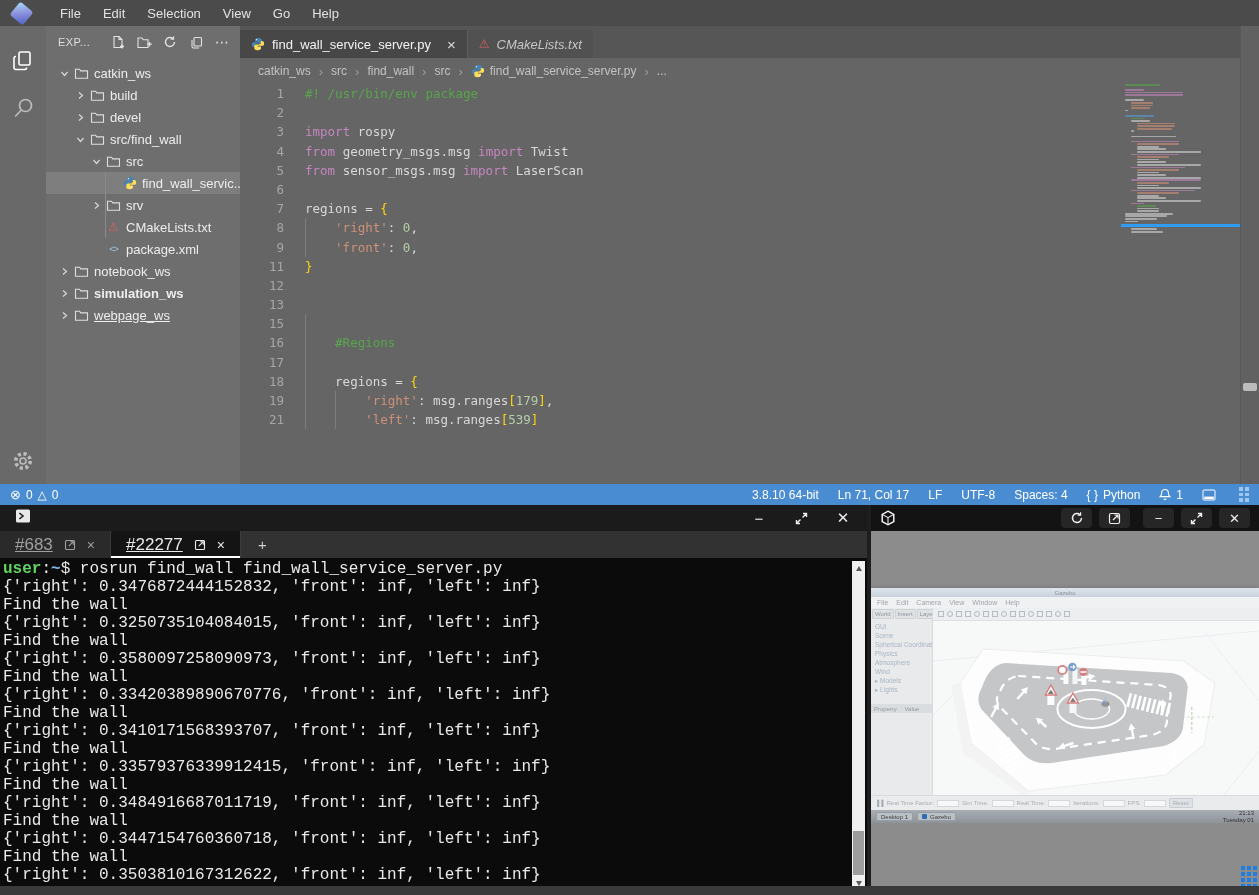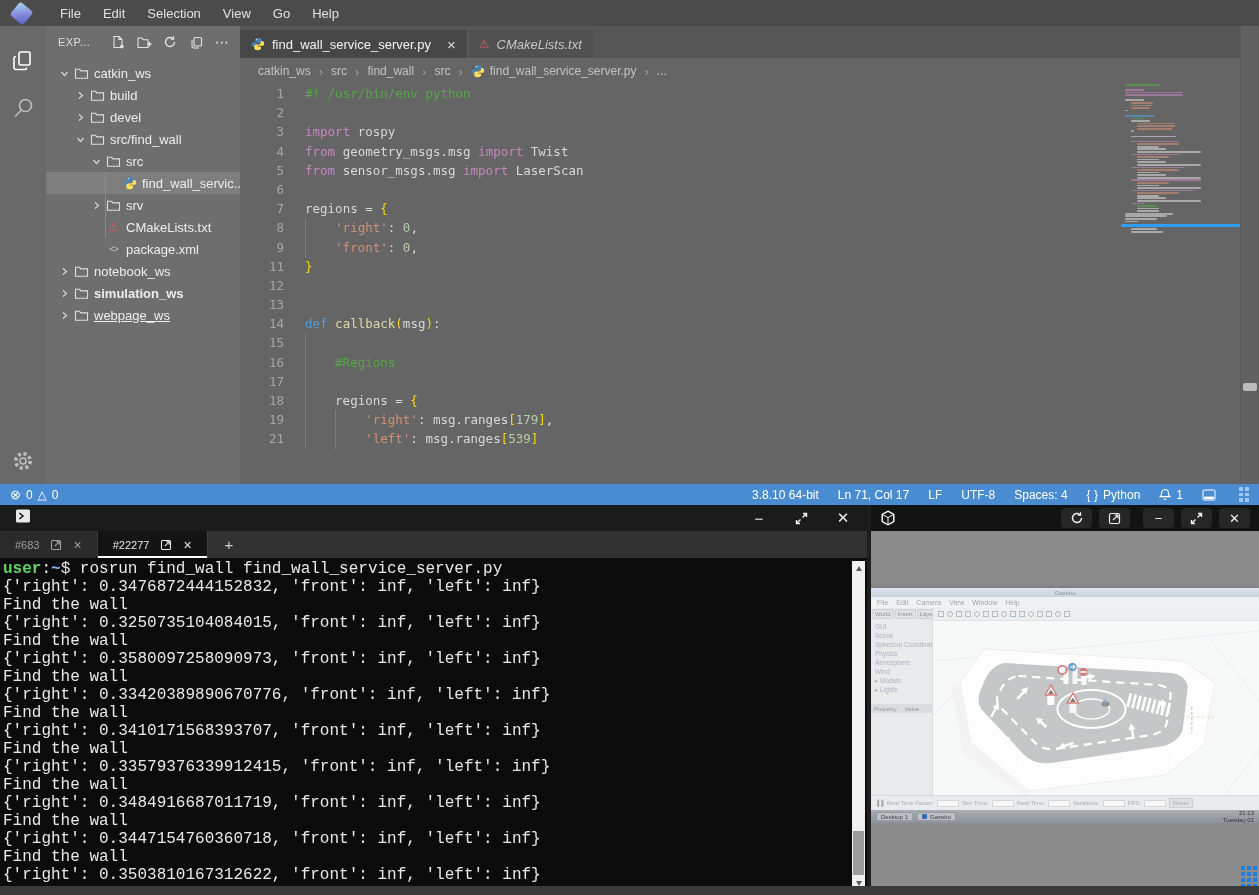--- a/index.html
+++ b/index.html
@@ -73,21 +73,21 @@
   
   .bottom{position:absolute;left:0;top:505px;width:1259px;height:390px;}
   .term{position:absolute;left:0;top:0;width:867px;height:390px;background:#0b0b0b;}
   .term-title{height:26px;background:#1b1b1b;display:flex;align-items:center;padding:0 15px;}
   .term-btns{margin-left:auto;display:flex;gap:24px;color:#ededed;align-items:center;}
   .term-btn{display:flex;align-items:center;justify-content:center;width:18px;height:18px;font-size:15px;}
   .term-tabs{position:absolute;top:26px;left:0;right:0;height:27px;background:#323232;display:flex;
              align-items:stretch;font-size:13px;color:#9f9f9f;}
   .ttab{display:flex;align-items:center;gap:11px;padding:0 15px;background:#2a2a2a;border-right:1px solid #3c3c3c;}
   .ttab.active{background:#141414;color:#e9e9e9;box-shadow:inset 0 -2px 0 #ffffff;}
-  .ttab .tx{font-size:11px;} .ttab .tc{font-size:14px;}
+  .ttab .tx{font-size:17px;text-decoration:underline;} .ttab .tc{font-size:14px;}
   .tplus{padding:0 17px;display:flex;align-items:center;color:#cfcfcf;font-size:15px;}
   .term-body{position:absolute;top:55px;left:3px;right:17px;bottom:0;font-family:"Liberation Mono",monospace;
              font-size:16px;line-height:18px;color:#e9e9e9;white-space:pre;overflow:hidden;}
   .tline{height:18px;}
   .p-user{color:#5fd45f;font-weight:bold;}
   .p-path{color:#82b4e8;font-weight:bold;}
   .tscroll{position:absolute;top:56px;right:2px;bottom:4px;width:13px;background:#f0f0f0;}
   .tarrow{position:absolute;left:0;width:13px;height:13px;display:flex;align-items:center;justify-content:center;}
   .tarrow.up{top:1px;} .tarrow.down{bottom:1px;}
   .tri-up{width:0;height:0;border-left:3.5px solid transparent;border-right:3.5px solid transparent;border-bottom:5px solid #5a5a5a;}
@@ -416,33 +416,32 @@
             </svg>
           </span>
           <span>find_wall_service_server.py</span>
         </span>
         <span class="crumb-sep">›</span>
         <span class="crumb">
           <span>...</span>
         </span>
       </div>
     <div class="code" id="code">
-        <div class="cl"><span class="ln">1</span><span class="lc"><span class="t-c">#! /usr/bin/env python</span></span></div>
+        <div class="cl"><span class="ln">1</span><span class="lc"><span class="t-c">#! /usr/bin/env package</span></span></div>
         <div class="cl"><span class="ln">2</span><span class="lc"></span></div>
         <div class="cl"><span class="ln">3</span><span class="lc"><span class="t-k">import</span><span class="t-p"> rospy</span></span></div>
         <div class="cl"><span class="ln">4</span><span class="lc"><span class="t-k">from</span><span class="t-p"> geometry_msgs.msg </span><span class="t-k">import</span><span class="t-p"> Twist</span></span></div>
         <div class="cl"><span class="ln">5</span><span class="lc"><span class="t-k">from</span><span class="t-p"> sensor_msgs.msg </span><span class="t-k">import</span><span class="t-p"> LaserScan</span></span></div>
         <div class="cl"><span class="ln">6</span><span class="lc"></span></div>
         <div class="cl"><span class="ln">7</span><span class="lc"><span class="t-p">regions</span><span class="t-p"> = </span><span class="t-b">{</span></span></div>
         <div class="cl"><span class="ln">8</span><span class="lc"><span class="t-g">    </span><span class="t-s">'right'</span><span class="t-p">: </span><span class="t-n">0</span><span class="t-p">,</span></span></div>
         <div class="cl"><span class="ln">9</span><span class="lc"><span class="t-g">    </span><span class="t-s">'front'</span><span class="t-p">: </span><span class="t-n">0</span><span class="t-p">,</span></span></div>
         <div class="cl"><span class="ln">11</span><span class="lc"><span class="t-b">}</span></span></div>
         <div class="cl"><span class="ln">12</span><span class="lc"></span></div>
         <div class="cl"><span class="ln">13</span><span class="lc"></span></div>
-        <div class="cl"><span class="ln">14</span><span class="lc"><span class="t-d">def</span><span class="t-p"> </span><span class="t-f">callback</span><span class="t-b">(</span><span class="t-p">msg</span><span class="t-b">)</span><span class="t-p">:</span></span></div>
         <div class="cl"><span class="ln">15</span><span class="lc"><span class="t-g">    </span></span></div>
         <div class="cl"><span class="ln">16</span><span class="lc"><span class="t-g">    </span><span class="t-c">#Regions</span></span></div>
         <div class="cl"><span class="ln">17</span><span class="lc"><span class="t-g">    </span></span></div>
         <div class="cl"><span class="ln">18</span><span class="lc"><span class="t-g">    </span><span class="t-p">regions</span><span class="t-p"> = </span><span class="t-b">{</span></span></div>
         <div class="cl"><span class="ln">19</span><span class="lc"><span class="t-g">    </span><span class="t-g">    </span><span class="t-s">'right'</span><span class="t-p">: msg.ranges</span><span class="t-b">[</span><span class="t-n">179</span><span class="t-b">]</span><span class="t-p">,</span></span></div>
         <div class="cl"><span class="ln">21</span><span class="lc"><span class="t-g">    </span><span class="t-g">    </span><span class="t-s">'left'</span><span class="t-p">: msg.ranges</span><span class="t-b">[</span><span class="t-n">539</span><span class="t-b">]</span></span></div>
       </div>
     <div class="minimap" id="minimap">
         <div class="mm-line" style="margin-left: 0px; width: 35.2px; background: rgb(87, 166, 74);"></div>
         <div class="mm-line" style="margin-left: 0px; width: 0px; background: rgb(214, 214, 214);"></div>

